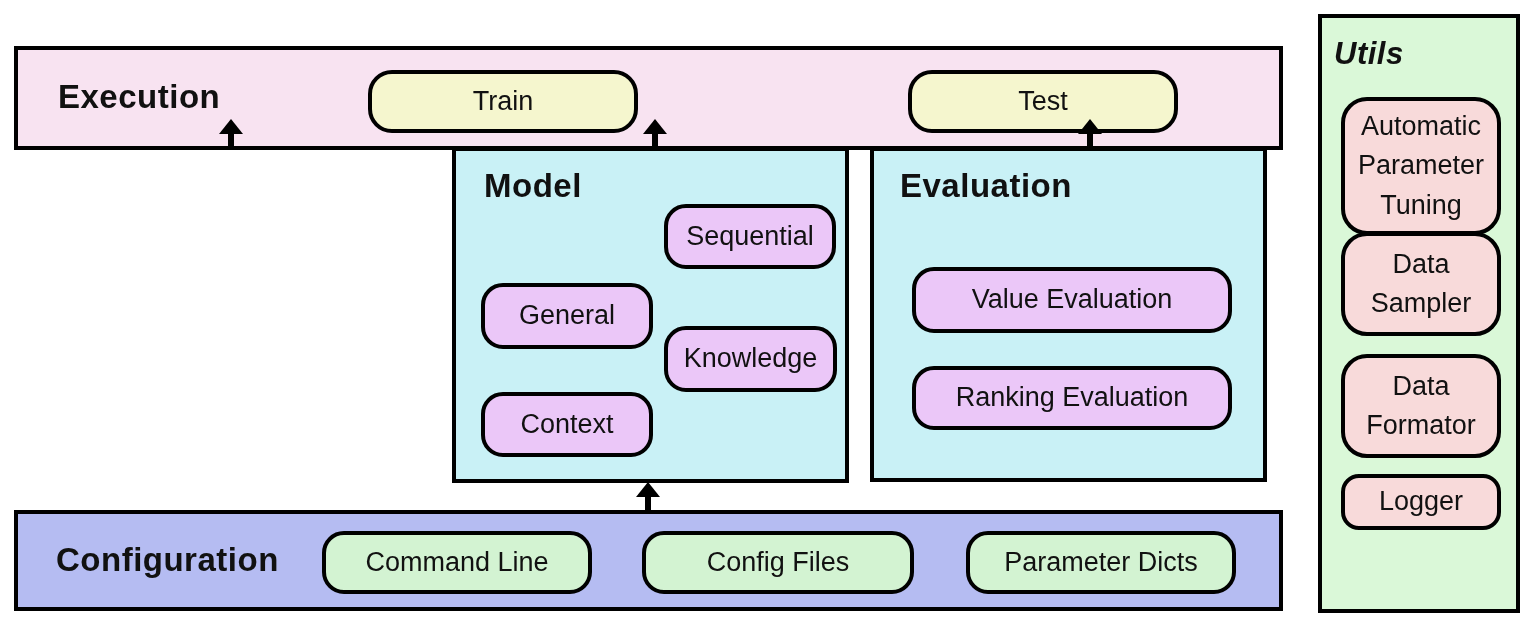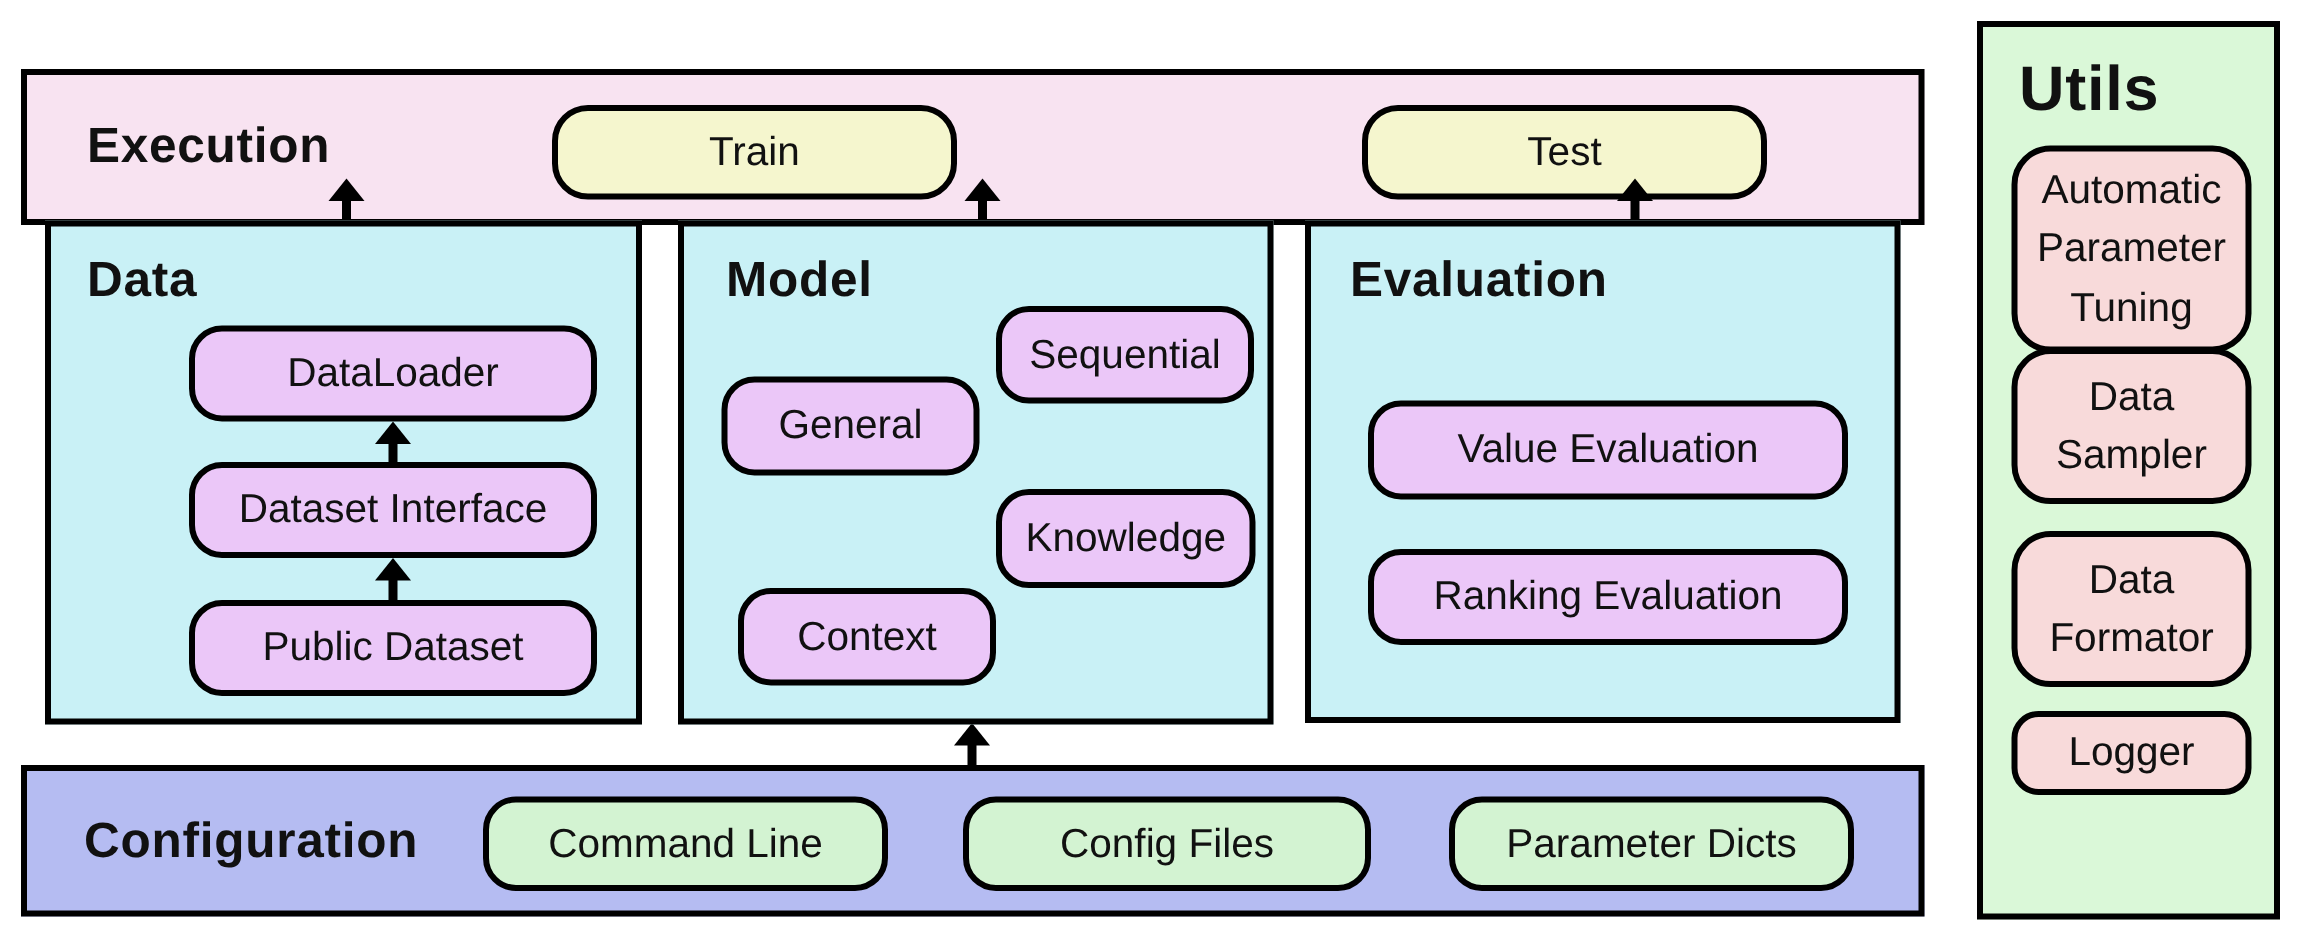--- a/index.html
+++ b/index.html
@@ -98,58 +98,43 @@
   <div class="arrow-up" style="left:1078px; top:119px; height:29px;">
     <div class="head"></div>
     <div class="shaft"></div>
   </div>
 
   <div class="arrow-up" style="left:636px; top:482px; height:29px;">
     <div class="head"></div>
     <div class="shaft"></div>
   </div>
 
-  <div class="abs module" style="left:30px; top:147px; width:398px; height:336px;">
-    <div class="box-title" style="left:24px; top:18px;">Data</div>
-    <div class="pill pill--module" style="left:92px; top:66px; width:272px; height:64px;">DataLoader</div>
-    <div class="pill pill--module" style="left:92px; top:157px; width:272px; height:64px;">Dataset Interface</div>
-    <div class="pill pill--module" style="left:92px; top:249px; width:272px; height:64px;">Public Dataset</div>
-
-    <div class="arrow-up" style="left:216px; top:130px; height:27px;">
-      <div class="head"></div>
-      <div class="shaft"></div>
-    </div>
-    <div class="arrow-up" style="left:216px; top:221px; height:28px;">
-      <div class="head"></div>
-      <div class="shaft"></div>
-    </div>
-  </div>
 
   <div class="abs module" style="left:452px; top:147px; width:397px; height:336px;">
     <div class="box-title" style="left:28px; top:18px;">Model</div>
     <div class="pill pill--module" style="left:208px; top:53px; width:172px; height:65px;">Sequential</div>
-    <div class="pill pill--module" style="left:25px; top:100px; width:172px; height:66px;">General</div>
+    <div class="pill pill--module" style="left:25px; top:132px; width:172px; height:66px;">General</div>
     <div class="pill pill--module" style="left:208px; top:175px; width:173px; height:66px;">Knowledge</div>
-    <div class="pill pill--module" style="left:36px; top:241px; width:172px; height:65px;">Context</div>
+    <div class="pill pill--module" style="left:25px; top:241px; width:172px; height:65px;">Context</div>
   </div>
 
   <div class="abs module" style="left:870px; top:147px; width:397px; height:335px;">
     <div class="box-title" style="left:26px; top:18px;">Evaluation</div>
     <div class="pill pill--module" style="left:38px; top:116px; width:320px; height:66px;">Value Evaluation</div>
     <div class="pill pill--module" style="left:38px; top:215px; width:320px; height:64px;">Ranking Evaluation</div>
   </div>
 
   <div class="abs band band--config" style="left:14px; top:510px; width:1269px; height:101px;">
     <div class="box-title" style="left:38px; top:50%; transform:translateY(-54%);">Configuration</div>
     <div class="pill pill--config" style="left:304px; top:17px; width:270px; height:63px;">Command Line</div>
     <div class="pill pill--config" style="left:624px; top:17px; width:272px; height:63px;">Config Files</div>
     <div class="pill pill--config" style="left:948px; top:17px; width:270px; height:63px;">Parameter Dicts</div>
   </div>
 
   <div class="abs panel panel--utils" style="left:1318px; top:14px; width:202px; height:599px;">
-    <div class="box-title" style="left:24px; top:20px; font-size:42px;">Utils</div>
+    <div class="box-title" style="left:12px; top:20px; font-size:31px;font-style:italic;">Utils</div>
     <div class="pill pill--utils pill--big" style="left:19px; top:79px; width:160px; height:138px;">Automatic Parameter Tuning</div>
     <div class="pill pill--utils pill--big" style="left:19px; top:214px; width:160px; height:104px;">Data Sampler</div>
     <div class="pill pill--utils pill--big" style="left:19px; top:336px; width:160px; height:104px;">Data Formator</div>
     <div class="pill pill--utils" style="left:19px; top:456px; width:160px; height:56px;">Logger</div>
   </div>
 
 </div>
 
 </body></html>

